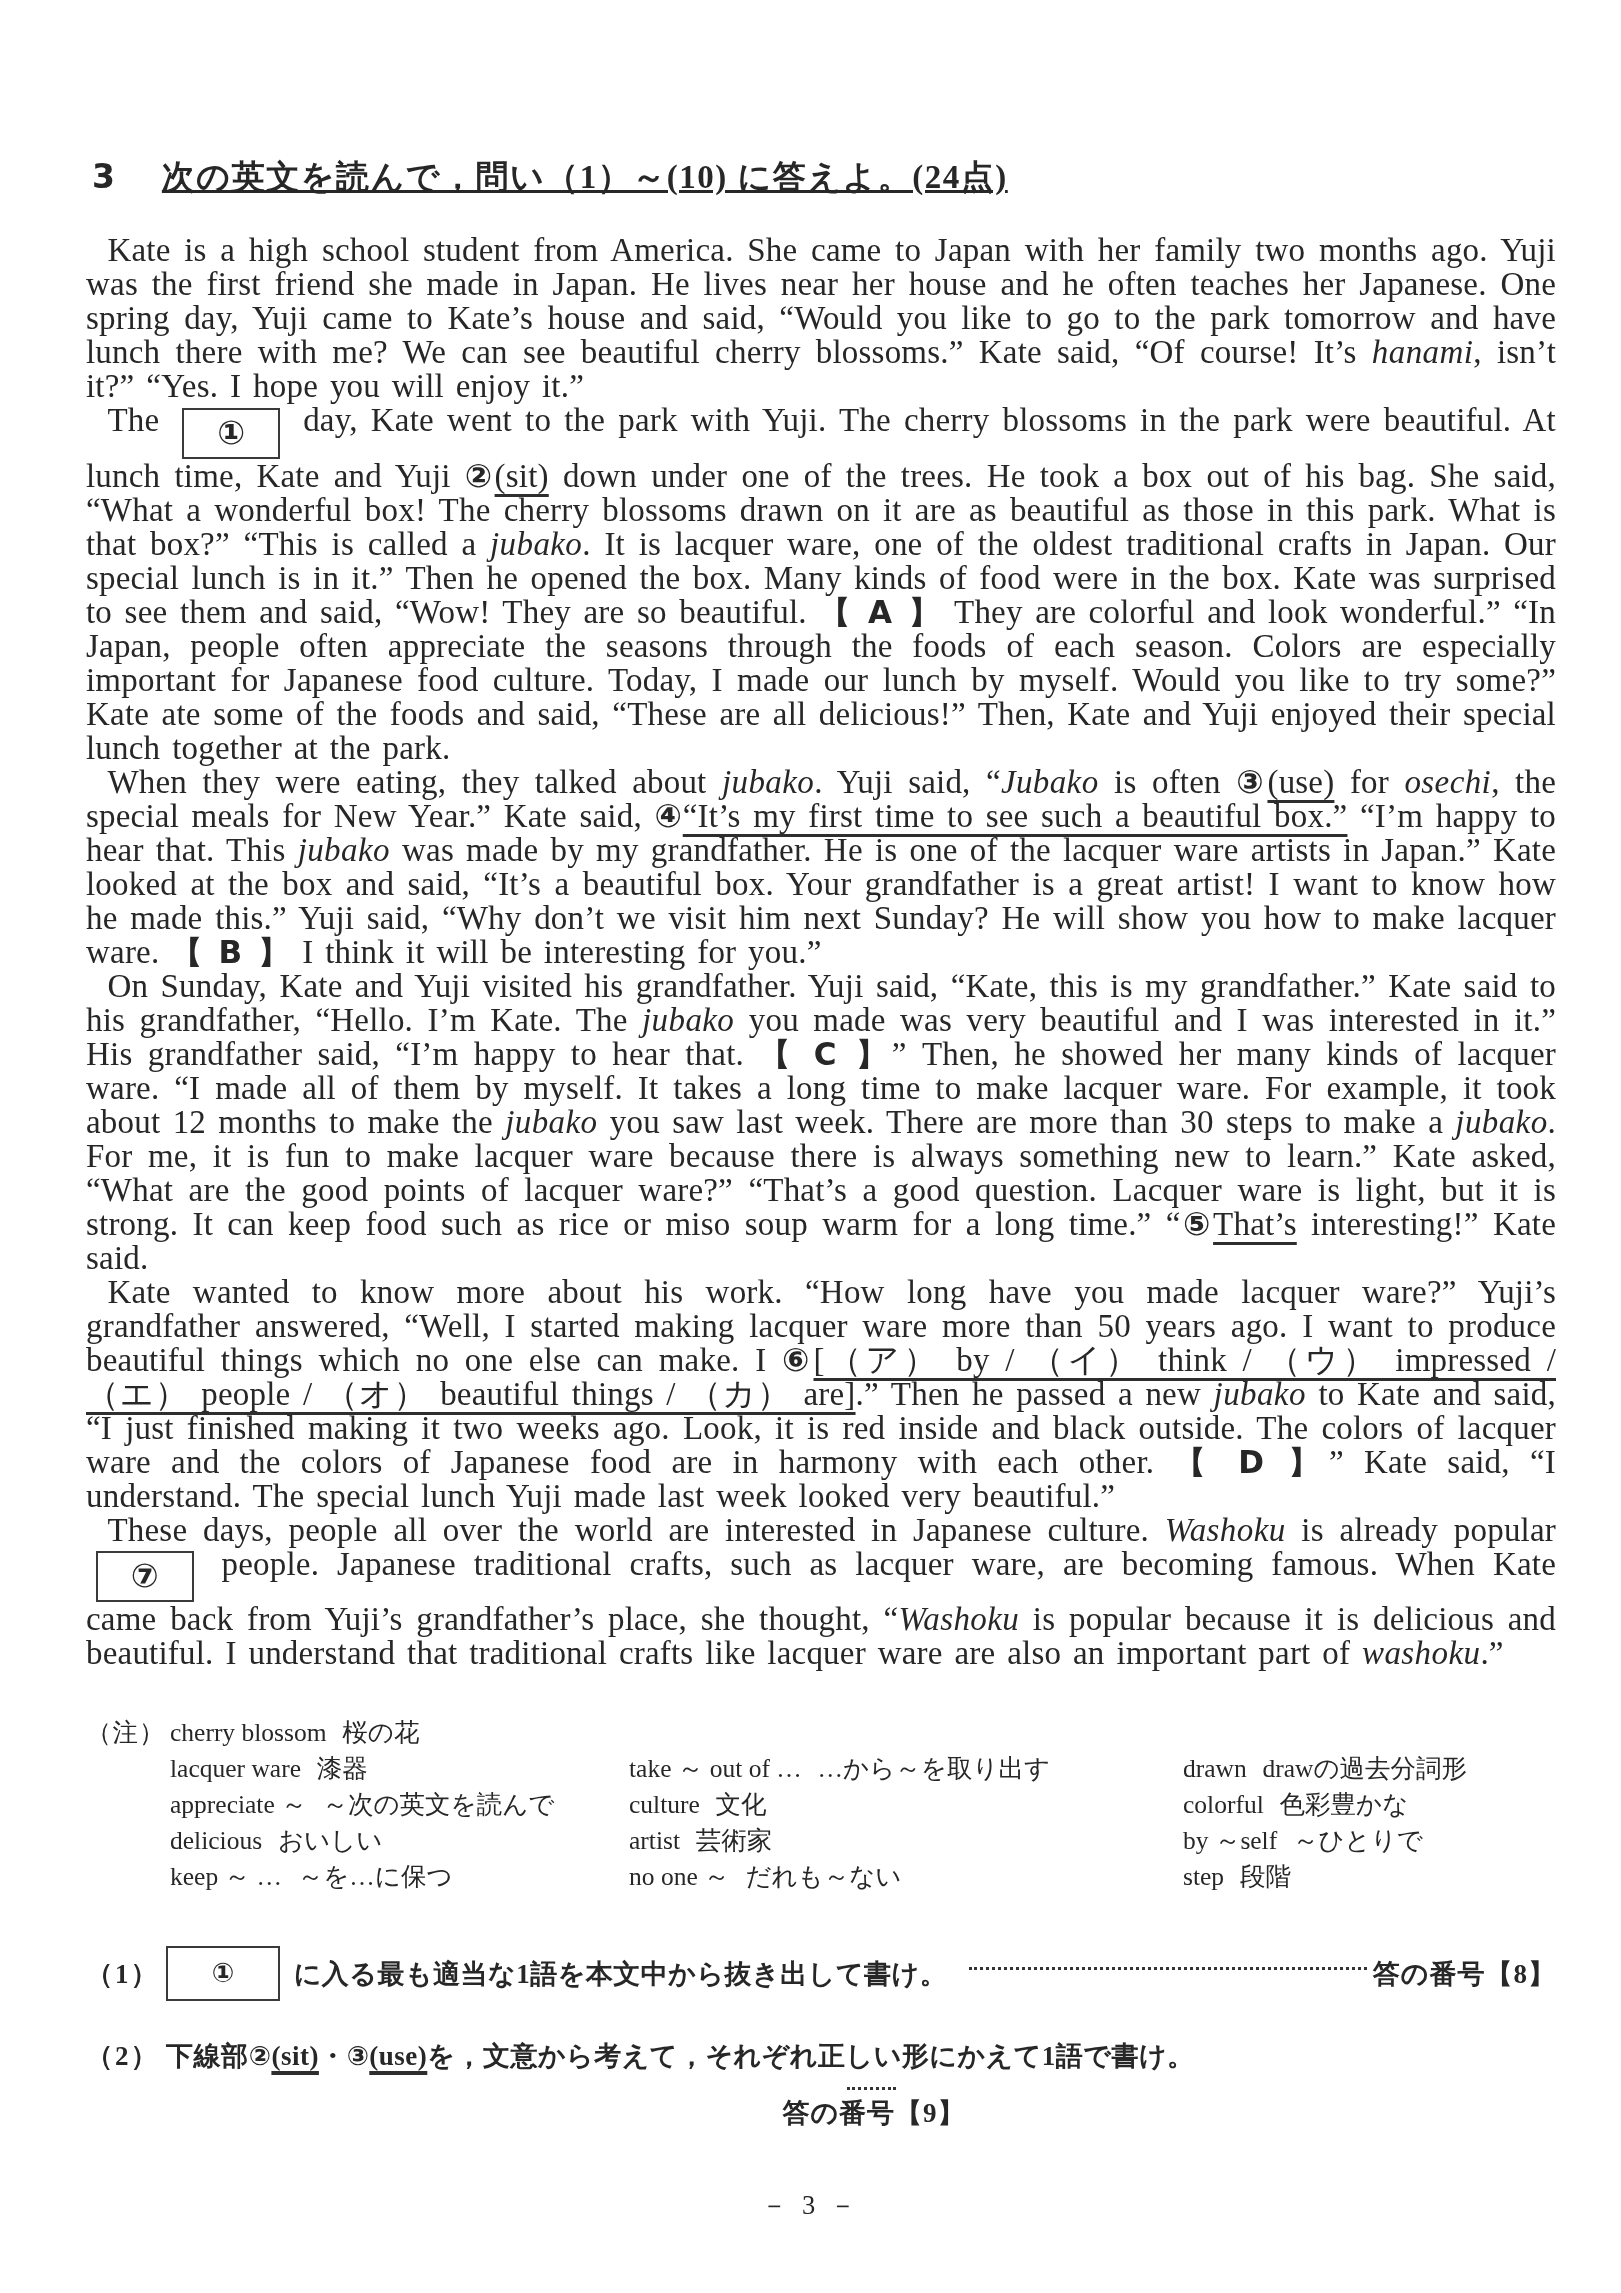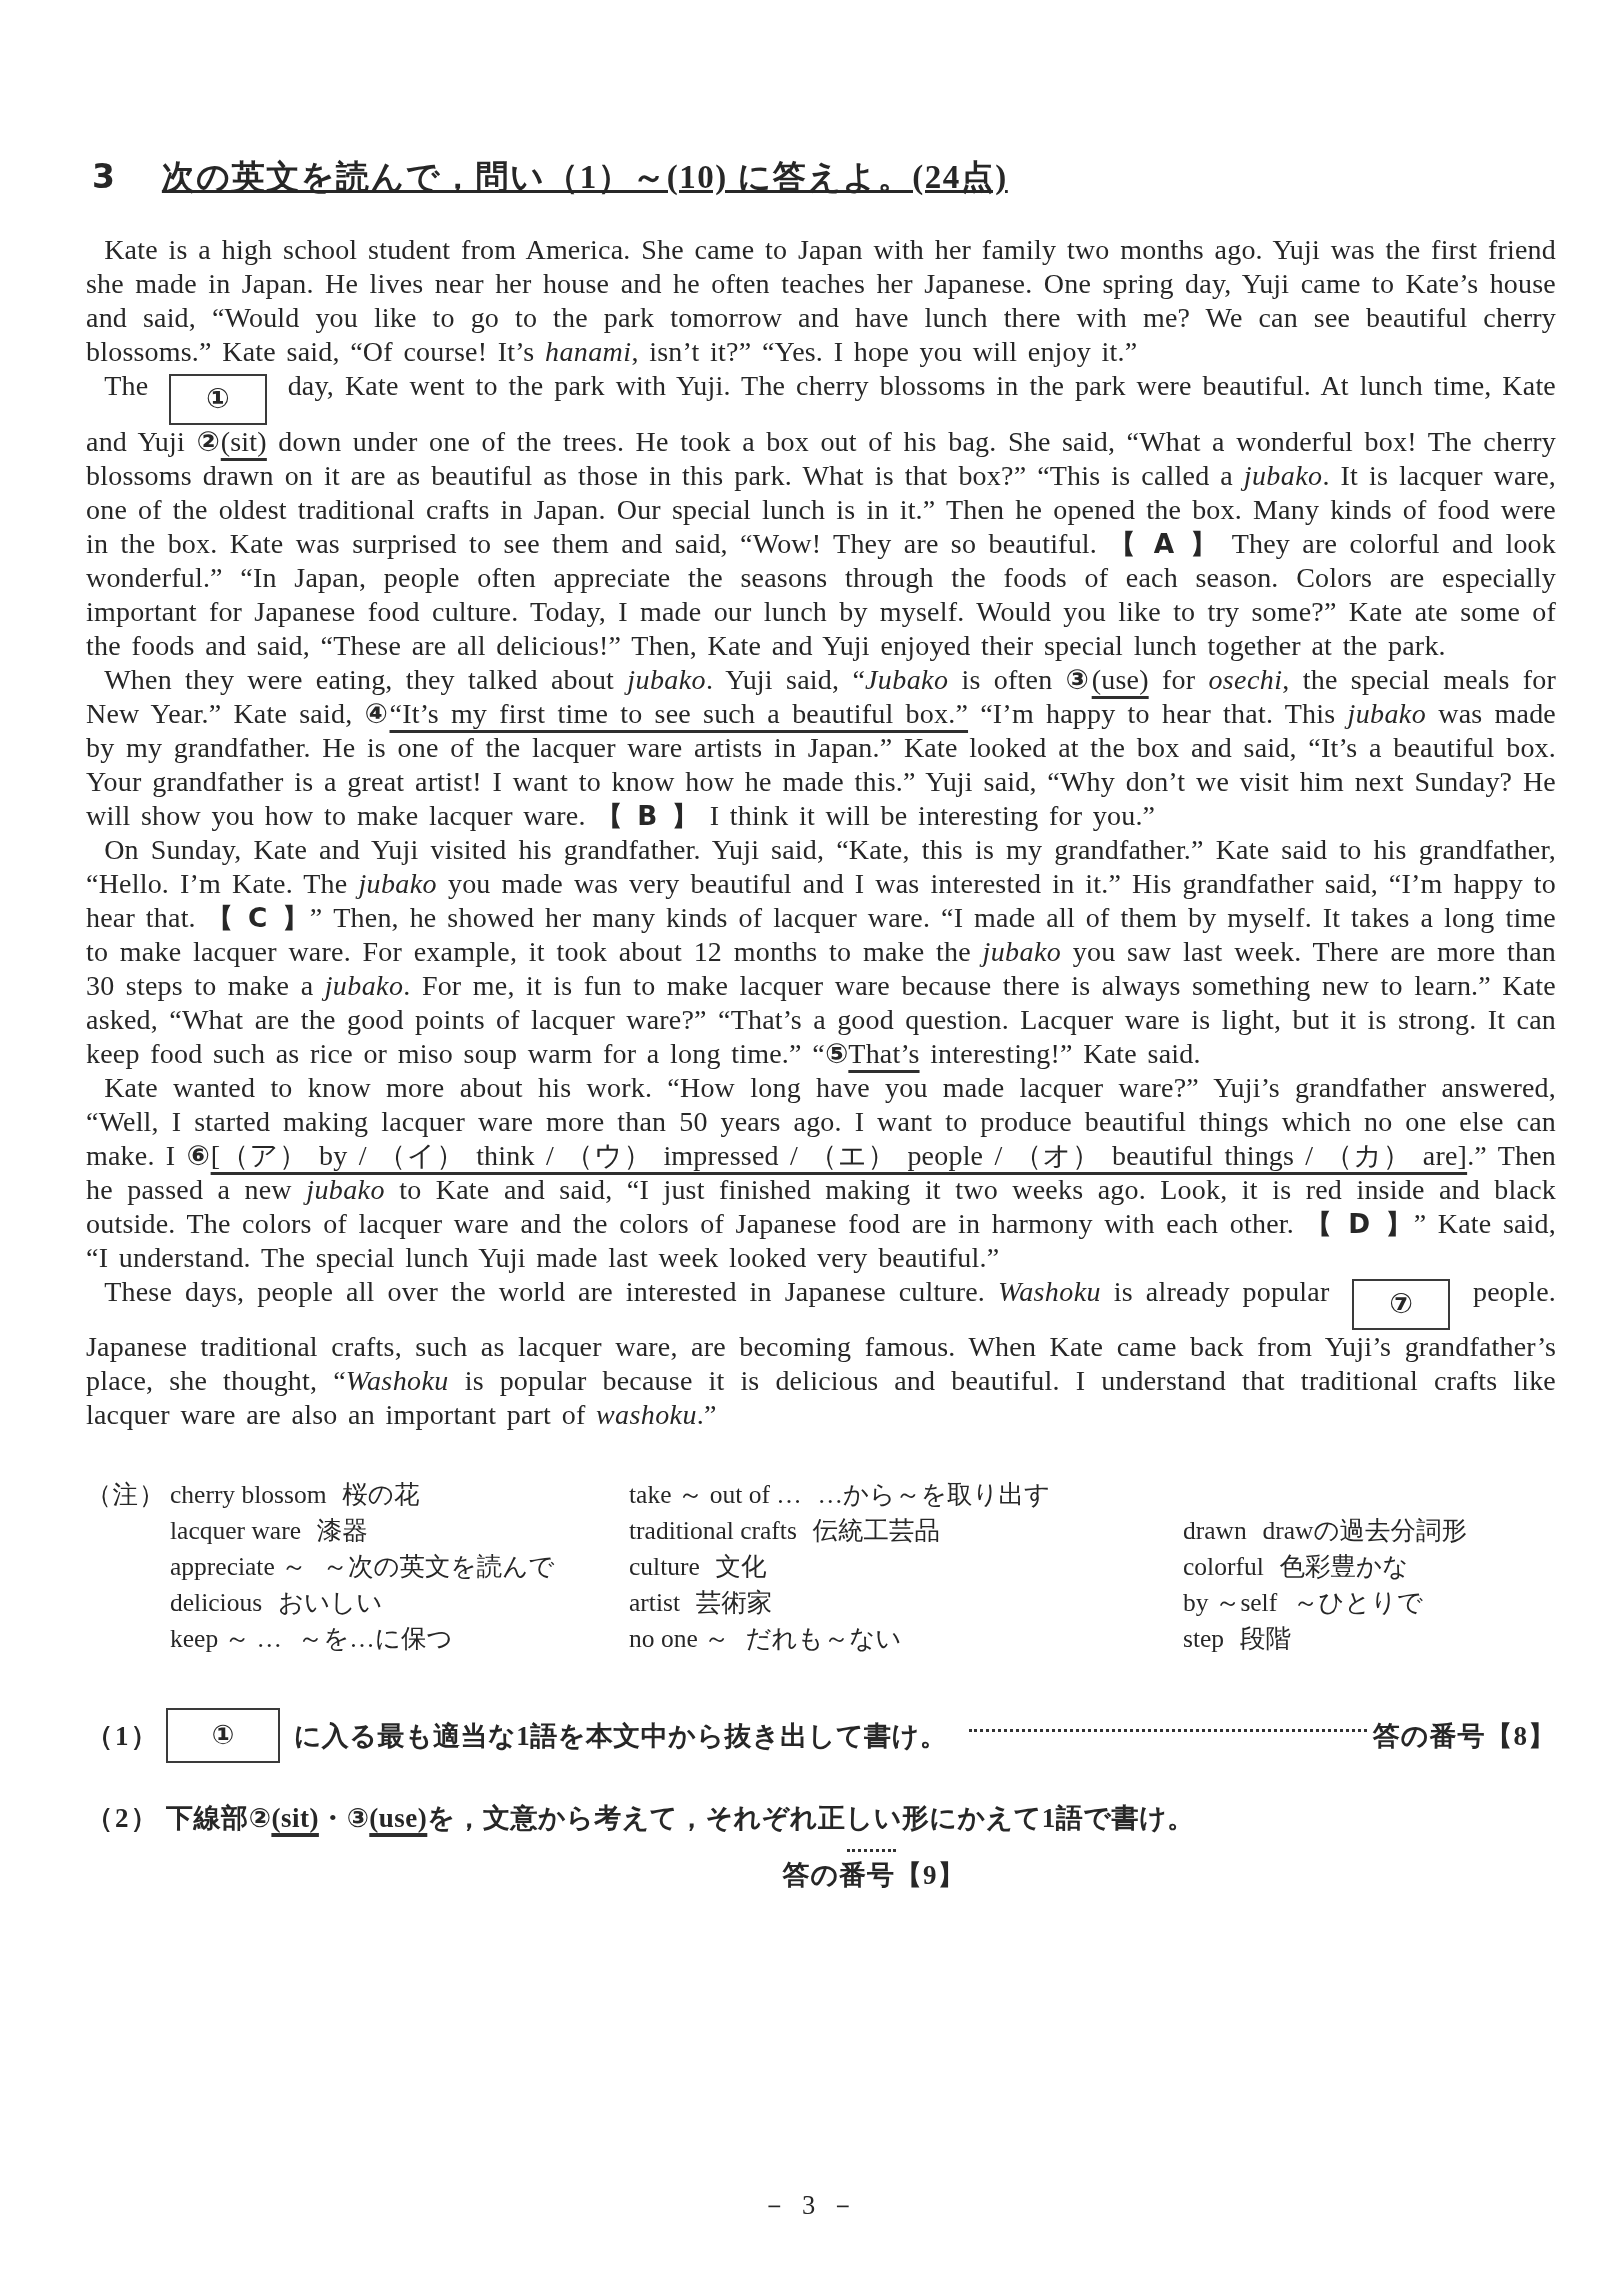--- a/index.html
+++ b/index.html
@@ -6,21 +6,21 @@
   body{width:1621px;height:2294px;overflow:hidden;
        font-family:"Liberation Serif","DejaVu Serif",serif;color:#272727;}
   .page{width:1621px;height:2294px;background:#ffffff;box-sizing:border-box;
         padding:155px 65px 0 86px;position:relative;}
   
   .section-header{display:flex;align-items:baseline;margin-bottom:33px;}
   .secnum{font-family:"DejaVu Sans","Liberation Sans",sans-serif;font-weight:bold;
           font-size:33px;margin-left:5.9px;}
   .instr{font-size:33px;font-weight:600;margin-left:47px;letter-spacing:1.5px;text-decoration:underline;}
   
-  .passage p{margin:0;font-size:28px;line-height:34px;text-align:justify;
+  .passage p{margin:0;font-size:33px;line-height:34px;text-align:justify;
              text-indent:0.65em;word-spacing:3.4px;letter-spacing:0.2px;}
   .i{font-style:italic;letter-spacing:0.4px;}
   .u{text-decoration:underline;text-decoration-thickness:3.4px;
      text-underline-offset:6.9px;text-decoration-color:#2e2e2e;}
   .c{font-family:"DejaVu Sans","Liberation Sans",sans-serif;font-weight:bold;
      font-size:0.98em;font-style:normal;}
   .mk{font-family:"DejaVu Sans","Liberation Sans",sans-serif;font-weight:bold;
       font-size:0.94em;letter-spacing:1px;}
   .box{display:inline-block;border:2px solid #3a3a3a;min-width:94px;height:47px;
        line-height:45px;text-align:center;vertical-align:-12.7px;margin:0 9.8px;
@@ -76,21 +76,20 @@
     <div class="notes-cols" id="notes-cols">
         <div class="ncol ncol1">
           <div><span>cherry blossom</span><span class="note-ja">桜の花</span></div>
           <div><span>lacquer ware</span><span class="note-ja">漆器</span></div>
           <div><span>appreciate ～</span><span class="note-ja">～次の英文を読んで</span></div>
           <div><span>delicious</span><span class="note-ja">おいしい</span></div>
           <div><span>keep ～ …</span><span class="note-ja">～を…に保つ</span></div>
         </div>
         <div class="ncol ncol2">
           <div><span>take ～ out of …</span><span class="note-ja">…から～を取り出す</span></div>
-          <div><span>traditional crafts</span><span class="note-ja">伝統工芸品</span></div>
           <div><span>culture</span><span class="note-ja">文化</span></div>
           <div><span>artist</span><span class="note-ja">芸術家</span></div>
           <div><span>no one ～</span><span class="note-ja">だれも～ない</span></div>
         </div>
         <div class="ncol ncol3">
           <div><span>drawn</span><span class="note-ja">drawの過去分詞形</span></div>
           <div><span>colorful</span><span class="note-ja">色彩豊かな</span></div>
           <div><span>by ～self</span><span class="note-ja">～ひとりで</span></div>
           <div><span>step</span><span class="note-ja">段階</span></div>
         </div>

